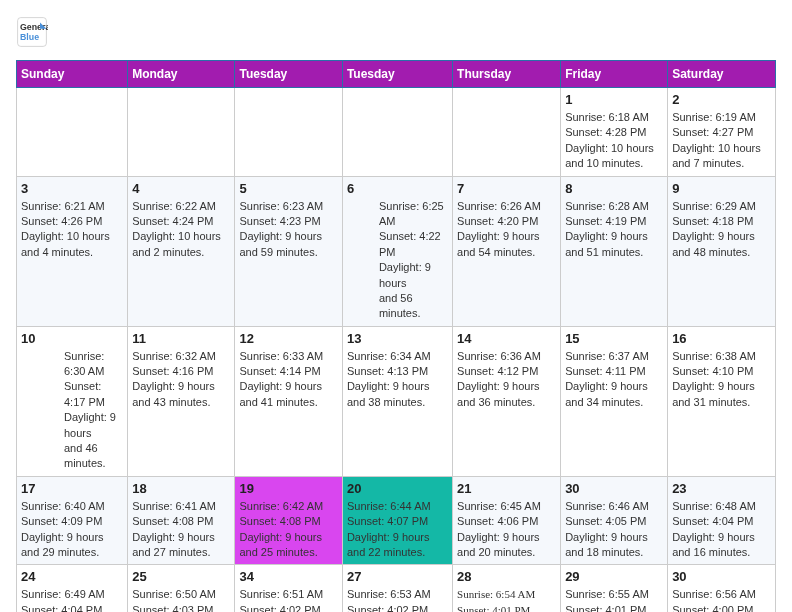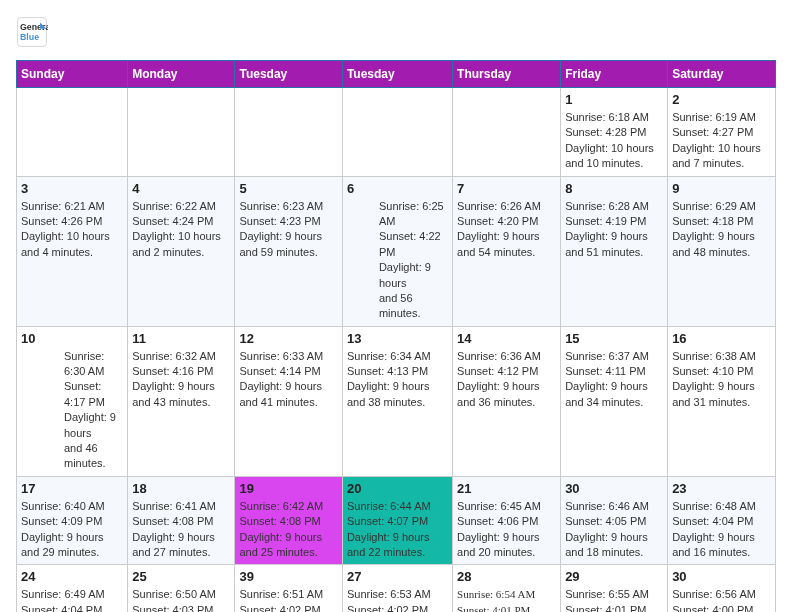--- a/index.html
+++ b/index.html
@@ -294,21 +294,21 @@
 and 14 minutes.</div>
         </td>
         <td>
           <div class="day-num">25</div>
           <div class="day-info" style="white-space: pre-line;">Sunrise: 6:50 AM
 Sunset: 4:03 PM
 Daylight: 9 hours
 and 12 minutes.</div>
         </td>
         <td>
-          <div class="day-num">39</div>
+          <div class="day-num">34</div>
           <div class="day-info" style="white-space: pre-line;">Sunrise: 6:51 AM
 Sunset: 4:02 PM
 Daylight: 9 hours
 and 10 minutes.</div>
         </td>
         <td>
           <div class="day-num">27</div>
           <div class="day-info" style="white-space: pre-line;">Sunrise: 6:53 AM
 Sunset: 4:02 PM
 Daylight: 9 hours

